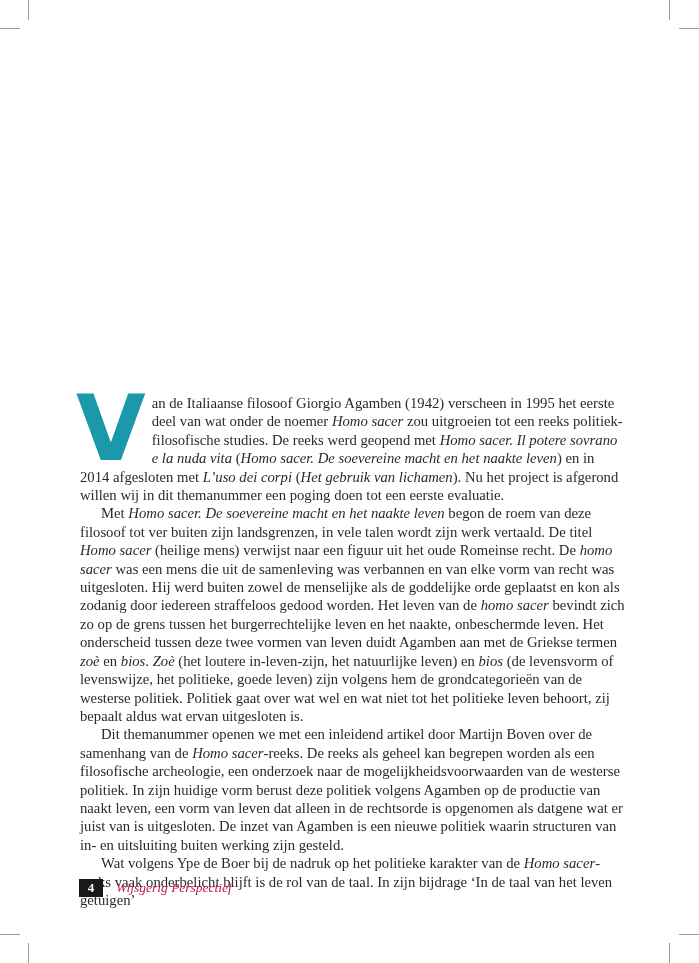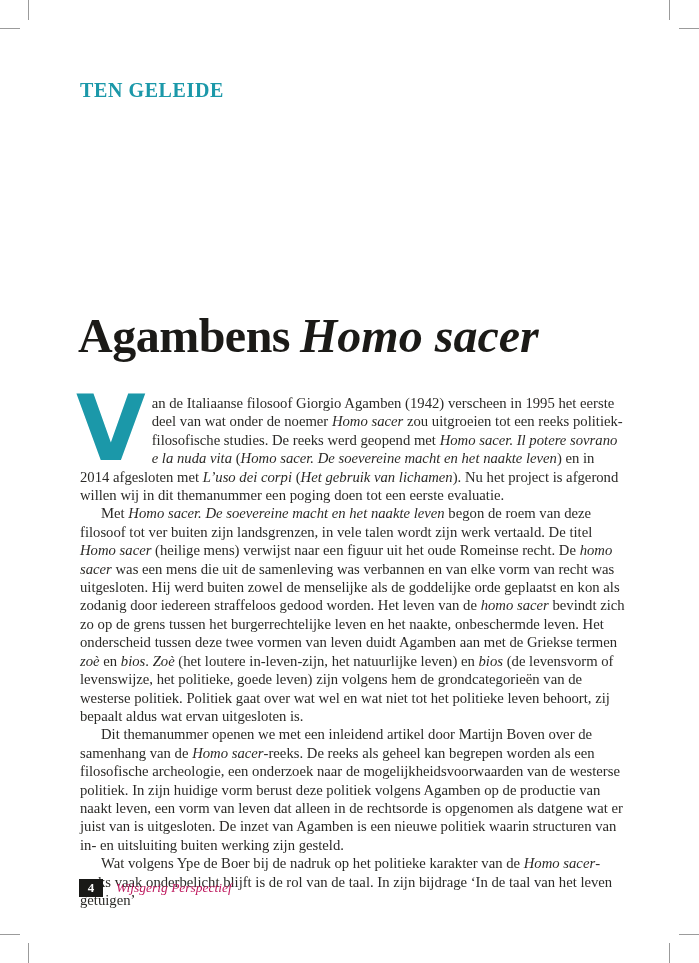--- a/index.html
+++ b/index.html
@@ -90,25 +90,21 @@
 
   <div class="crop v tl-v"></div>
   <div class="crop h tl-h"></div>
   <div class="crop v tr-v"></div>
   <div class="crop h tr-h"></div>
   <div class="crop h bl-h"></div>
   <div class="crop v bl-v"></div>
   <div class="crop h br-h"></div>
   <div class="crop v br-v"></div>
 
-  <div class="kicker">TEN GELEIDE</div>
 
-  <h1 class="title" style="margin:0;">
-    <span class="t-regular">Agambens</span><span class="t-italic">Homo sacer</span>
-  </h1>
 
   <div class="body-col">
       <p class="para first"><span class="dropcap">V</span><span>an de Italiaanse filosoof Giorgio Agamben (1942) verscheen in 1995 het eerste deel van wat onder de noemer </span><em>Homo sacer</em><span> zou uitgroeien tot een reeks politiek-filosofische studies. De reeks werd geopend met </span><em>Homo sacer. Il potere sovrano e la nuda vita</em><span> (</span><em>Homo sacer. De soevereine macht en het naakte leven</em><span>) en in 2014 afgesloten met </span><em>L’uso dei corpi</em><span> (</span><em>Het gebruik van lichamen</em><span>). Nu het project is afgerond willen wij in dit themanummer een poging doen tot een eerste evaluatie.</span></p>
       <p class="para"><span>Met </span><em>Homo sacer. De soevereine macht en het naakte leven</em><span> begon de roem van deze filosoof tot ver buiten zijn landsgrenzen, in vele talen wordt zijn werk vertaald. De titel </span><em>Homo sacer</em><span> (heilige mens) verwijst naar een figuur uit het oude Romeinse recht. De </span><em>homo sacer</em><span> was een mens die uit de samenleving was verbannen en van elke vorm van recht was uitgesloten. Hij werd buiten zowel de menselijke als de goddelijke orde geplaatst en kon als zodanig door iedereen straffeloos gedood worden. Het leven van de </span><em>homo sacer</em><span> bevindt zich zo op de grens tussen het burgerrechtelijke leven en het naakte, onbeschermde leven. Het onderscheid tussen deze twee vormen van leven duidt Agamben aan met de Griekse termen </span><em>zoè</em><span> en </span><em>bios</em><span>. </span><em>Zoè</em><span> (het loutere in-leven-zijn, het natuurlijke leven) en </span><em>bios</em><span> (de levensvorm of levenswijze, het politieke, goede leven) zijn volgens hem de grondcategorieën van de westerse politiek. Politiek gaat over wat wel en wat niet tot het politieke leven behoort, zij bepaalt aldus wat ervan uitgesloten is.</span></p>
       <p class="para"><span>Dit themanummer openen we met een inleidend artikel door Martijn Boven over de samenhang van de </span><em>Homo sacer</em><span>-reeks. De reeks als geheel kan begrepen worden als een filosofische archeologie, een onderzoek naar de mogelijkheidsvoorwaarden van de westerse politiek. In zijn huidige vorm berust deze politiek volgens Agamben op de productie van naakt leven, een vorm van leven dat alleen in de rechtsorde is opgenomen als datgene wat er juist van is uitgesloten. De inzet van Agamben is een nieuwe politiek waarin structuren van in- en uitsluiting buiten werking zijn gesteld.</span></p>
       <p class="para"><span>Wat volgens Ype de Boer bij de nadruk op het politieke karakter van de </span><em>Homo sacer</em><span>-reeks vaak onderbelicht blijft is de rol van de taal. In zijn bijdrage ‘In de taal van het leven getuigen’</span></p>
     </div>
 
   <div class="footer">
     <div class="page-badge">4</div>

